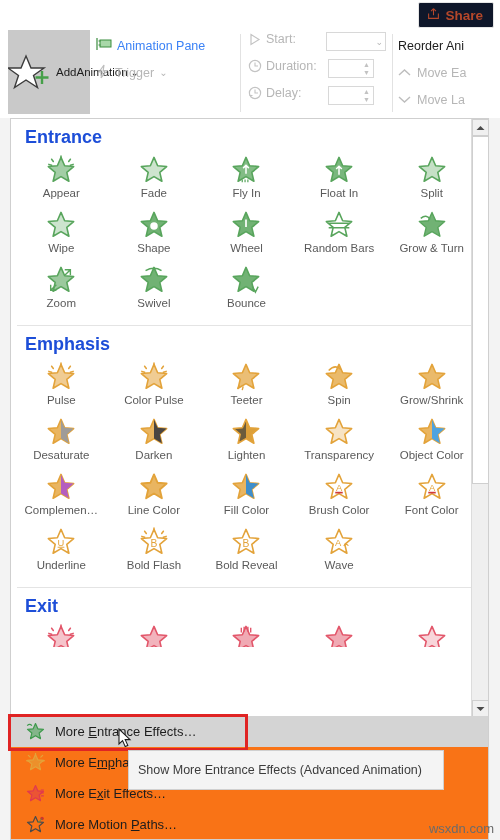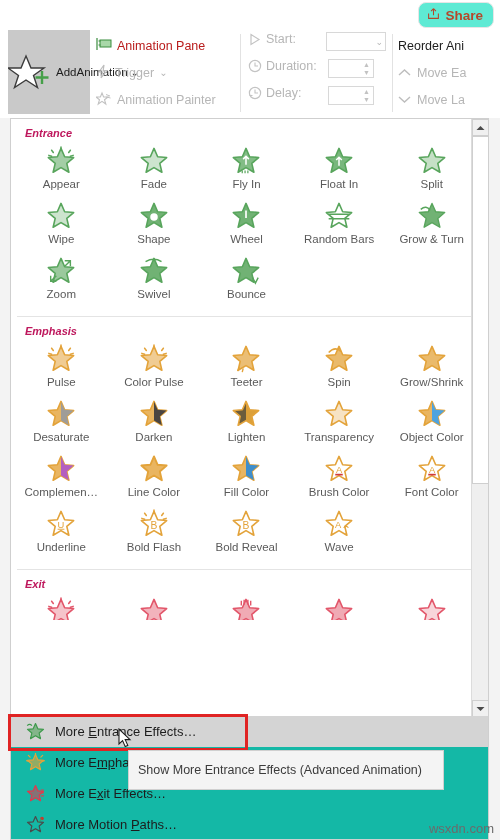--- a/index.html
+++ b/index.html
@@ -10,74 +10,74 @@
     overflow: hidden;
   }
   #root { position: relative; width: 500px; height: 840px; background: #f3f3f3; }
 
   
   .ribbon { position: absolute; left: 0; top: 0; width: 500px; height: 118px; background: #ffffff; }
   .share-btn {
     position: absolute; right: 6px; top: 2px;
     height: 24px; padding: 0 10px 0 8px;
     display: flex; align-items: center; gap: 5px;
-    background: #5eead4; border: 1px solid #e6e6e6; border-radius: 8px;
+    background: #0f172a; border: 1px solid #e6e6e6; border-radius: 2px;
     color: #b5472a; font-size: 13.5px; font-weight: bold;
   }
   .ribbon-body { position: absolute; left: 0; top: 30px; width: 500px; height: 88px; background:#fff; }
 
   .grp-add {
     position: absolute; left: 8px; top: 0px; width: 82px; height: 84px;
     background: #c9c9c9;
     display: flex; flex-direction: row; align-items: center; justify-content: flex-start;
   }
   .grp-add .lbl { font-size: 11.5px; color: #1d1d1d; line-height: 13px; text-align:center; }
   .grp-add .lbl2 { font-size: 11.5px; color: #1d1d1d; line-height: 13px; text-align:left; white-space: nowrap;}
 
   .grp-anim { position: absolute; left: 96px; top: 2px; width: 140px; }
   .row-item { display: flex; align-items: center; gap: 5px; height: 27px; font-size: 12.5px; }
-  .row-item.en { color: #b91c1c; }
+  .row-item.en { color: #3b82f6; }
   .row-item.dis { color: #b6b6b6; }
 
   .vsep { position: absolute; top: 4px; width: 1px; height: 78px; background: #e2e2e2; }
 
   .grp-timing { position: absolute; left: 248px; top: 2px; width: 138px; }
   .tm-row { display: flex; height: 27px; gap: 4px; }
   .tm-lbl { font-size: 12.5px; color: #b6b6b6; width: 58px; }
   .tm-box { height: 19px; border: 1px solid #d8d8d8; background: #fff; box-sizing: border-box; position: relative; }
   .tm-caret { position: absolute; right: 2px; top: 50%; transform: translateY(-50%); color: #b6b6b6; font-size: 9px; }
   .spin { position:absolute; right:3px; top:2px; display:flex; flex-direction:column; gap:3px; color:#c2c2c2; font-size:7px; line-height:5px;}
 
   .grp-reorder { position: absolute; left: 398px; top: 2px; width: 110px; }
   .ro-title { font-size: 12.5px; color: #1d1d1d; height: 27px; display:flex; align-items:center; white-space: nowrap;}
   .ro-row { display:flex; align-items:center; gap:6px; height: 27px; font-size: 12.5px; color:#b6b6b6; white-space: nowrap;}
 
   
   .gallery {
     position: absolute; left: 10px; top: 118px; width: 479px; height: 600px;
     background: #ffffff; border: 1px solid #cfcfcf; box-sizing: border-box;
   }
-  .sec-title { font-size: 11px; font-weight: bold; color: #be185d; padding: 8px 0 2px 14px; font-style: italic; }
+  .sec-title { font-size: 18px; font-weight: bold; color: #1d4ed8; padding: 8px 0 2px 14px; }
   .sec-div { height: 1px; background: #e4e4e4; margin: 4px 6px 0 6px; }
   .grid { display: grid; grid-template-columns: repeat(5, 1fr); padding: 2px 10px 4px 4px; }
   .cell { display: flex; flex-direction: column; align-items: center; justify-content: flex-start;
           height: 53px; padding-top: 2px; }
   .cell .ic { height: 32px; display: flex; align-items: center; justify-content: center; }
   .cell .cap { font-size: 11.5px; color: #5a5a5a; line-height: 14px; white-space: nowrap; }
 
   
   .vscroll { position: absolute; right: 0px; top: 0px; width: 17px; height: 598px; background: #efefef; border-left:1px solid #dcdcdc; box-sizing:border-box;}
   .sb-btn { width: 17px; height: 17px; background: #f0f0f0; border: 1px solid #cfcfcf; box-sizing: border-box;
             display:flex; align-items:center; justify-content:center; color:#505050; font-size: 8px;}
   .sb-btn.bot { position: absolute; bottom: 0; left: 0; }
   .sb-thumb { position: absolute; left: 0; top: 17px; width: 17px; height: 348px; background: #ffffff; border: 1px solid #cfcfcf; box-sizing: border-box; }
 
   
   .menu { position: absolute; left: 10px; top: 716px; width: 479px; height: 124px;
-          background: #14b8a6; border: 1px solid #cfcfcf; border-top: none; box-sizing: border-box; }
+          background: #f97316; border: 1px solid #cfcfcf; border-top: none; box-sizing: border-box; }
   .mi { display: flex; align-items: center; gap: 10px; height: 31px; padding-left: 14px; font-size: 13px; color: #1d1d1d; }
   .mi .mic { width: 20px; display:flex; align-items:center; justify-content:center; }
   .mi.sel { background: #d4d4d4; }
   .sel-outline { position: absolute; left: 8px; top: 714px; width: 240px; height: 37px;
                  border: 3px solid #e02424; box-sizing: border-box; }
   .tooltip { position: absolute; left: 128px; top: 750px; width: 316px; height: 40px;
              background: #f4f4f4; border: 1px solid #d0d0d0; box-sizing: border-box;
              display: flex; align-items: center; padding-left: 9px; font-size: 12.5px; color: #3c3c3c; white-space: nowrap; }
   .cursor { position: absolute; left: 118px; top: 728px; }
   .wm { position: absolute; right: 6px; bottom: 4px; font-size: 13px; color: #6b6b6b; }
@@ -130,29 +130,20 @@
         <div class="row-item dis">
           <span>
             <svg width="14" height="15" viewBox="0 0 14 15">
                 <path d="M8 1 L3 8 h3.5 L5 14 L11 6.5 H7.2 Z" fill="none" stroke="#bdbdbd" stroke-width="1.2"></path>
               </svg>
           </span>
           <span>Trigger</span>
           <span style="font-size:10px;">⌄</span>
         </div>
 
-        <div class="row-item dis">
-          <span>
-            <svg width="16" height="15" viewBox="0 0 16 15">
-                <path d="M6 2 L7.6 6 L12 6 L8.5 8.7 L9.8 13 L6 10.3 L2.2 13 L3.5 8.7 L0 6 L4.4 6 Z" fill="none" stroke="#c2c2c2" stroke-width="1.1"></path>
-                <path d="M10 3.5 l4 1.5 M10.5 6 l4 1" stroke="#c2c2c2" stroke-width="1" fill="none"></path>
-              </svg>
-          </span>
-          <span>Animation Painter</span>
-        </div>
       </div>
 
       <div class="vsep" style="left:240px;"></div>
 
       <div class="grp-timing">
         <div class="tm-row">
           <span>
             <svg width="14" height="13" viewBox="0 0 14 13">
                 <path d="M3 1.5 L11 6.5 L3 11.5 Z" fill="none" stroke="#c3c3c3" stroke-width="1.2"></path>
               </svg>

